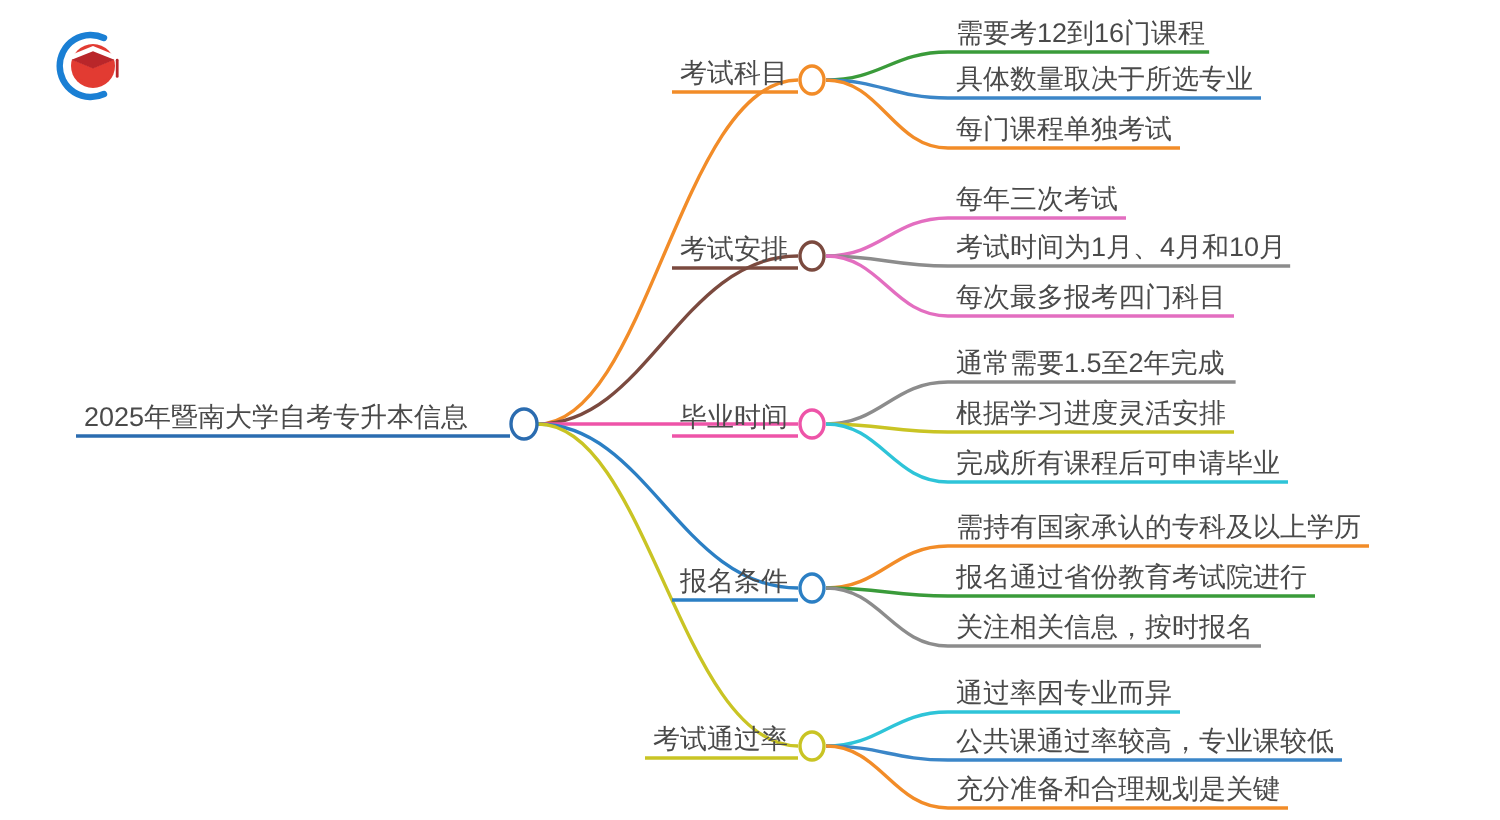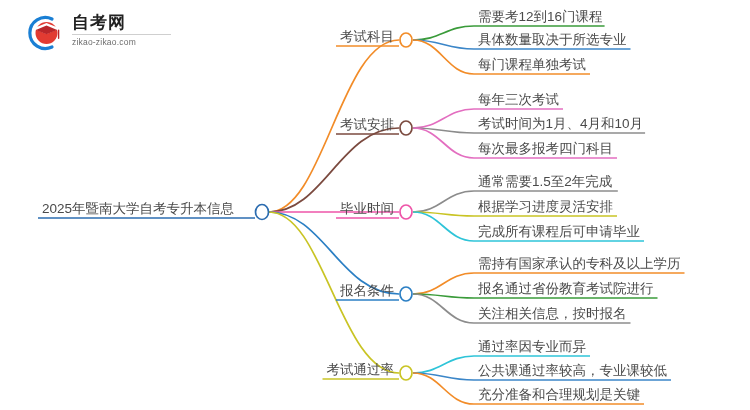--- a/index.html
+++ b/index.html
@@ -85,25 +85,20 @@
 
   <div id="logo">
     <svg id="logo-mark" viewBox="0 0 44 40">
       <path d="M30 6 A15.5 15.5 0 1 0 30 34" fill="none" stroke="#1a7fd4" stroke-width="3.2" stroke-linecap="round"></path>
       <circle cx="24.5" cy="20" r="11" fill="#e23b32"></circle>
       <path d="M24.5 10 L38 15.5 L24.5 21 L11 15.5 Z" fill="#ffffff"></path>
       <path d="M24.5 12.6 L35.2 16.9 L24.5 21.2 L13.8 16.9 Z" fill="#b9262a"></path>
       <path d="M15.5 18.6 L15.5 25.5 L24.5 29.2 L33.5 25.5 L33.5 18.6 L24.5 22.3 Z" fill="#e23b32"></path>
       <path d="M36.6 17.1 L36.6 25.2" stroke="#b9262a" stroke-width="1.4" stroke-linecap="round"></path>
     </svg>
-    <div id="logo-text-wrap">
-      <div id="logo-title">自考网</div>
-      <div id="logo-rule"></div>
-      <div id="logo-sub">zikao-zikao.com</div>
-    </div>
   </div>
 
   <svg id="map" viewBox="0 0 750 410">
     <g id="edges-layer">
         <path d="M269,212 C323.6,212 340.5,40 399,40" class="edge" stroke="#f28c28"></path>
         <path d="M413,40 C440.45,40 446.55,26 474,26" class="edge" stroke="#3a9b3a"></path>
         <path d="M413,40 C440.45,40 446.55,49 474,49" class="edge" stroke="#3b86c8"></path>
         <path d="M413,40 C440.45,40 446.55,74 474,74" class="edge" stroke="#f28c28"></path>
         <path d="M269,212 C323.6,212 340.5,128 399,128" class="edge" stroke="#7b4a3f"></path>
         <path d="M413,128 C440.45,128 446.55,109 474,109" class="edge" stroke="#e36ec0"></path>

